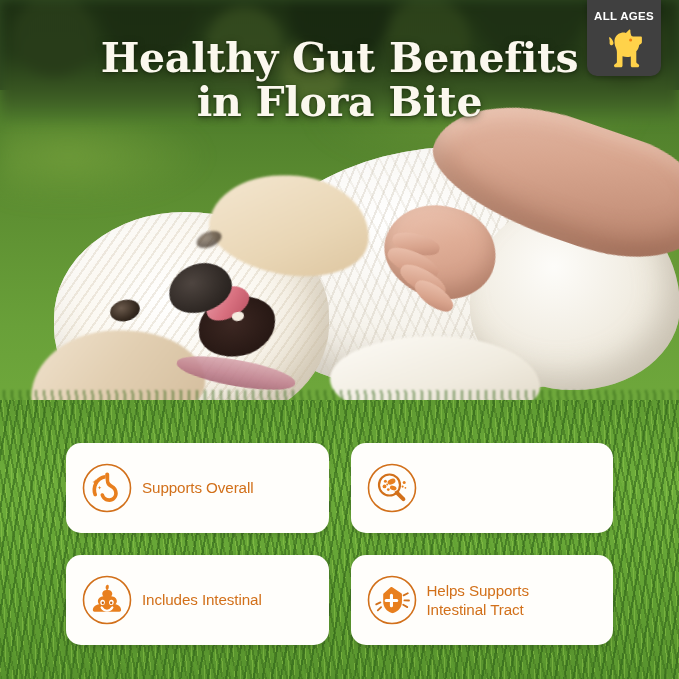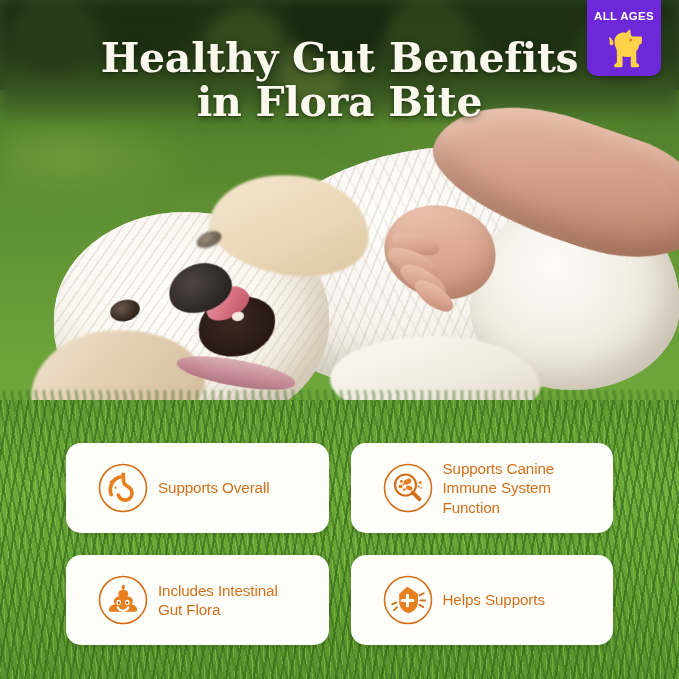--- a/index.html
+++ b/index.html
@@ -187,21 +187,21 @@
     filter:blur(.5px);
   }
   .f1{left:386px;top:252px;width:54px;height:22px;transform:rotate(24deg);}
   .f2{left:398px;top:270px;width:50px;height:21px;transform:rotate(30deg);}
   .f3{left:412px;top:286px;width:44px;height:20px;transform:rotate(36deg);}
   .f4{left:392px;top:234px;width:48px;height:20px;transform:rotate(14deg);}
 
   
   .badge{
     position:absolute;left:587px;top:0;width:74px;height:76px;
-    background:#6d28d9;
+    background:#404040;
     border-radius:0 0 10px 10px;
     box-shadow:0 2px 5px rgba(0,0,0,.28);
     display:flex;flex-direction:column;align-items:center;
     padding-top:11px;box-sizing:border-box;
   }
   .badge-text{
     color:#ffffff;font-size:11.5px;font-weight:bold;letter-spacing:.3px;
     font-family:"Liberation Sans", sans-serif;line-height:1;
   }
   .badge-dog{margin-top:5px;}
@@ -221,21 +221,21 @@
   
   .cards{
     position:absolute;left:66px;top:443px;width:547px;
     display:grid;grid-template-columns:1fr 1fr;gap:22px 22px;
   }
   .card{
     background:#fffefb;
     border-radius:15px;
     height:90px;
     display:flex;align-items:center;
-    padding:0 10px 0 30px;
+    padding:0 10px 0 14px;
     box-sizing:border-box;
     box-shadow:0 2px 6px rgba(0,0,0,.16);
   }
   .card-icon{flex:0 0 auto;width:54px;height:54px;display:flex;align-items:center;justify-content:center;}
   .card-text{
     margin-left:8px;
     color:#d2701a;
     font-family:"Liberation Sans", sans-serif;
     font-size:15.2px;
     line-height:1.26;
@@ -332,59 +332,54 @@
             <circle cx="22.3" cy="27.6" r="1.4"></circle>
             <circle cx="21.2" cy="22.6" r="1"></circle>
           </g>
           <g fill="#e87f1e">
             <circle cx="38.2" cy="20.4" r="1.5"></circle>
             <circle cx="36.6" cy="24.6" r="1.1"></circle>
             <circle cx="39.4" cy="25.8" r=".9"></circle>
           </g>
         </svg>
       </div>
-      <div class="card-text">
-        <span class="ln">Supports Canine</span>
-        <span class="ln">Immune System</span>
-        <span class="ln">Function</span>
-      </div>
     </div>
 
     <div class="card">
       <div class="card-icon">
         <svg width="52" height="52" viewBox="0 0 52 52">
           <circle cx="26" cy="26" r="23.5" fill="none" stroke="#d2701a" stroke-width="1.6"></circle>
           <path d="M25.4 11.2c.6-.9 2.1-.6 2.3.5.35 1.85-.2 3.2-1.1 4.25 2.5-.3 4.6 1.35 4.7 3.6.05 1.05-.35 1.95-1.05 2.6 3.1.15 5.5 2.1 5.6 4.75.05 1.3-.5 2.45-1.45 3.3 3.3.55 5.7 2.85 5.7 5.85 0 .95-.7 1.65-1.65 1.65H13.5c-.95 0-1.65-.7-1.65-1.65 0-3.15 2.65-5.5 6.25-5.9-.8-.85-1.25-1.95-1.2-3.2.1-2.6 2.4-4.55 5.4-4.75-.65-.65-1.05-1.5-1.05-2.5.05-2.15 1.95-3.75 4.4-3.7-1.1-1.3-1.5-3.05-.25-4.8z" fill="#e87f1e"></path>
           <ellipse cx="21.6" cy="28.4" rx="2.3" ry="2.6" fill="#ffffff"></ellipse>
           <ellipse cx="30.4" cy="28.4" rx="2.3" ry="2.6" fill="#ffffff"></ellipse>
           <ellipse cx="21.8" cy="28.8" rx="1.15" ry="1.35" fill="#c4610f"></ellipse>
           <ellipse cx="30.2" cy="28.8" rx="1.15" ry="1.35" fill="#c4610f"></ellipse>
           <path d="M20.6 33.4c1.3 2.2 3.2 3.3 5.4 3.3s4.1-1.1 5.4-3.3" fill="none" stroke="#ffffff" stroke-width="2.1" stroke-linecap="round"></path>
         </svg>
       </div>
       <div class="card-text">
         <span class="ln">Includes Intestinal</span>
-        <span class="ln">Gut Flora</span>
       </div>
     </div>
 
     <div class="card">
       <div class="card-icon">
         <svg width="52" height="52" viewBox="0 0 52 52">
           <circle cx="26" cy="26" r="23.5" fill="none" stroke="#d2701a" stroke-width="1.6"></circle>
           <path d="M24.6 13.2c.5-.35 1.2-.35 1.7 0l9 6c.4.3.65.75.65 1.25v7.4c0 5.2-3.5 9.8-8.6 11.2-.5.15-1.05.15-1.55 0-5.1-1.4-8.6-6-8.6-11.2v-7.4c0-.5.25-.95.65-1.25z" fill="#e87f1e"></path>
           <path d="M25.45 21.2v10.6M20.15 26.5h10.6" stroke="#ffffff" stroke-width="3.1" stroke-linecap="round"></path>
           <g stroke="#d2701a" stroke-width="1.8" stroke-linecap="round">
             <path d="M37.6 21.4l4.2-2.1"></path>
             <path d="M38.4 26.4l4.6.1"></path>
             <path d="M37.2 30.8l4.1 2.3"></path>
             <path d="M14.4 28.4l-4.2 2"></path>
             <path d="M15.1 33.2l-3.3 3.2"></path>
           </g>
         </svg>
       </div>
       <div class="card-text">
         <span class="ln">Helps Supports</span>
+        <span class="ln">Intestinal Tract</span>
       </div>
     </div>
 
   </div>
 </div>
 
 </body></html>

